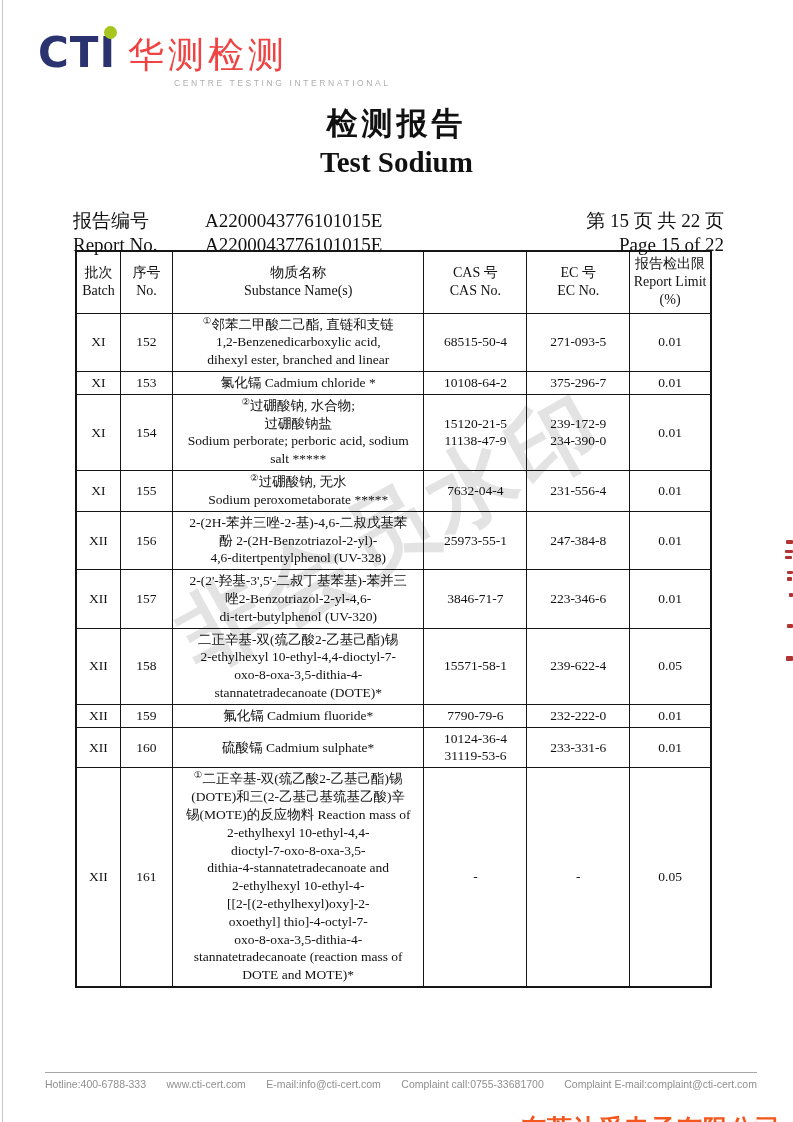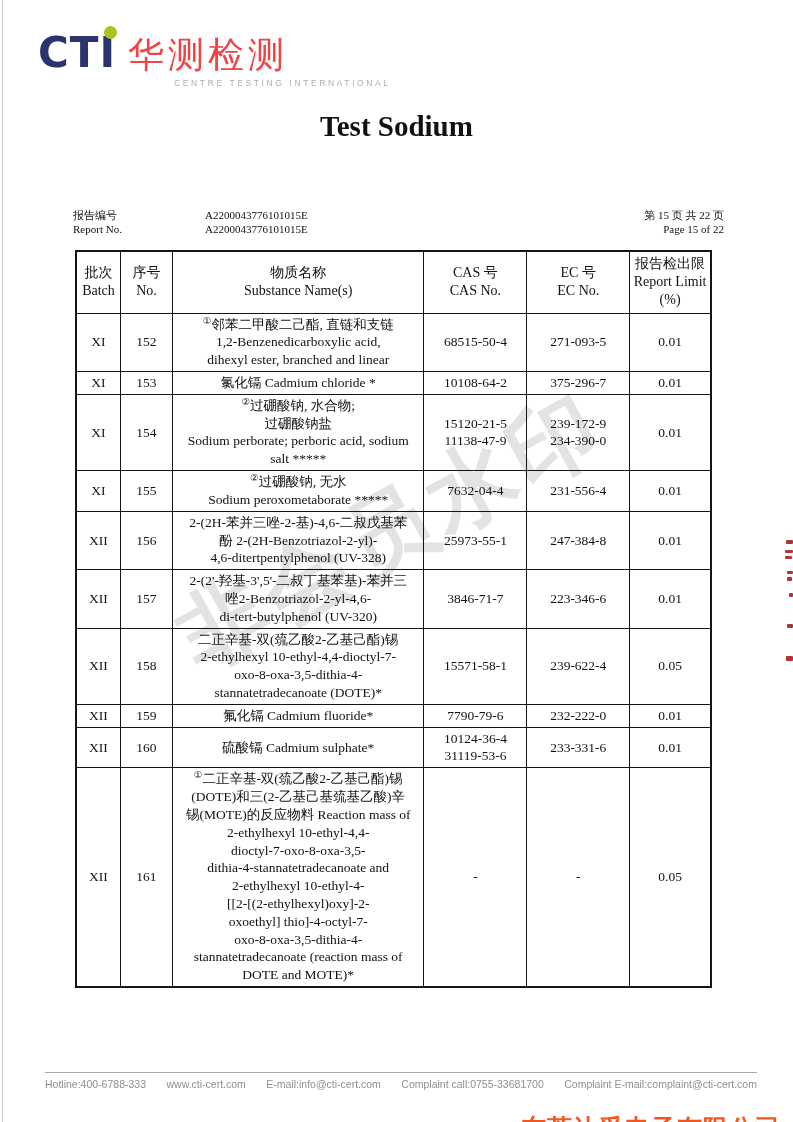--- a/index.html
+++ b/index.html
@@ -14,21 +14,21 @@
   .cti-text{font-family:"DejaVu Sans",sans-serif;font-weight:bold;font-size:42px;letter-spacing:1px;line-height:1.1;}
   .cti-dot{position:absolute;top:-4px;right:-1px;width:13px;height:13px;border-radius:50%;}
   .logo-cn-wrap{margin-left:12px;margin-top:6px;}
   .logo-cn{font-family:Liberation Serif, serif;font-size:36px;color:#ef4444;letter-spacing:4px;line-height:1.1;}
   .logo-sub{font-family:"Liberation Sans",sans-serif;font-size:8.5px;color:#aeaeae;letter-spacing:2.6px;margin-top:2px;margin-left:46px;}
   
   .title-block{position:absolute;top:106px;left:0;right:0;text-align:center;}
   .title-cn{font-size:31px;font-weight:bold;letter-spacing:4px;line-height:1.15;}
   .title-en{font-size:29px;font-weight:bold;line-height:1.15;margin-top:4px;}
   
-  .report-info{position:absolute;top:209px;left:73px;width:651px;display:flex;justify-content:space-between;font-size:11px;line-height:1.25;gap:24px;}
+  .report-info{position:absolute;top:209px;left:73px;width:651px;display:flex;justify-content:space-between;font-size:19px;line-height:1.25;gap:24px;}
   .ri-left{display:flex;}
   .ri-labels{width:132px;}
   .ri-right{text-align:right;}
   
   table.main{
     position:absolute;top:250px;left:75px;width:637px;
     border-collapse:collapse;table-layout:fixed;
   }
   table.main th, table.main td{
     border:1px solid #151515;text-align:center;vertical-align:middle;
@@ -72,20 +72,21 @@
       <div class="cti-text" style="color: rgb(42, 50, 112);">CTI</div>
       <div class="cti-dot" style="background: rgb(166, 197, 30);"></div>
     </div>
     <div class="logo-cn-wrap">
       <div class="logo-cn">华测检测</div>
       <div class="logo-sub">CENTRE TESTING INTERNATIONAL</div>
     </div>
   </div>
 
   <div class="title-block">
+    <div class="title-cn">检测报告</div>
     <div class="title-en">Test Sodium</div>
   </div>
 
   <div class="report-info">
     <div class="ri-left">
       <div class="ri-labels">
         <div>报告编号</div>
         <div>Report No.</div>
       </div>
       <div class="ri-values">

